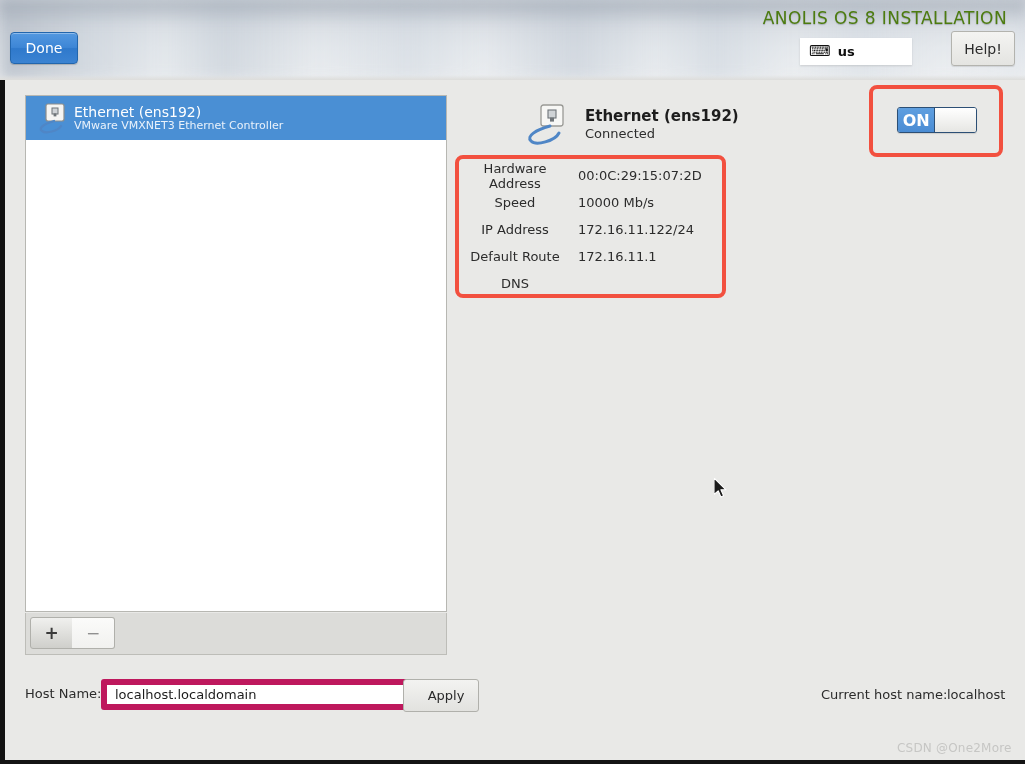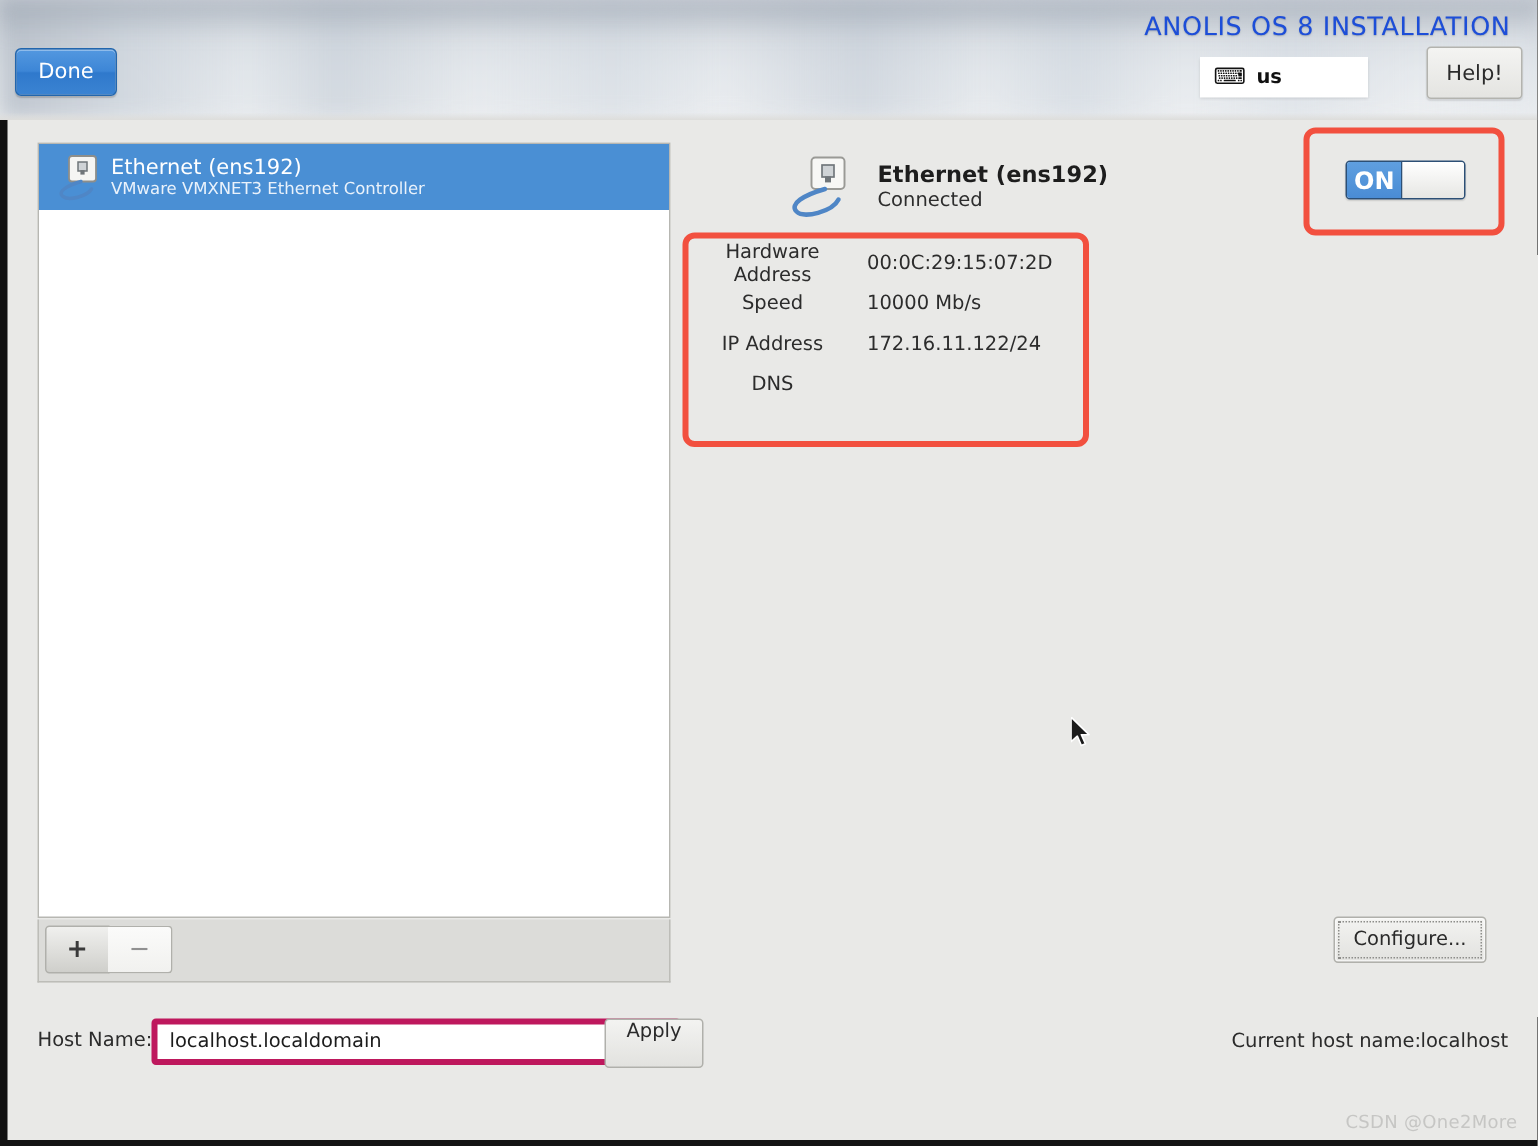--- a/index.html
+++ b/index.html
@@ -66,21 +66,21 @@
     position: absolute; left: 18px; top: 8px;
     font-size: 17px; letter-spacing: .4px;
     color: #ffffff;
     text-shadow: 0 1px 1px rgba(90,100,112,.55);
     font-weight: 400;
     white-space: nowrap;
   }
   #product-title {
     position: absolute; right: 18px; top: 8px;
     font-size: 17px; letter-spacing: .4px;
-    color: #1d4ed8;
+    color: #4d7c0f;
     text-shadow: 0 1px 1px rgba(120,130,142,.5);
     font-weight: 400;
     white-space: nowrap;
   }
   #done-button {
     position: absolute; left: 10px; top: 32px;
     width: 66px; height: 30px;
     border-radius: 4px;
     border: 1px solid #2266ad;
     background: linear-gradient(180deg,#5398e0 0%,#3d86d6 48%,#2f79cc 52%,#3b83d2 100%);
@@ -241,33 +241,34 @@
   }
 
   
   #hostname-label {
     position: absolute; left: 25px; top: 686px;
     font-size: 13px; color: #2b2b2b;
   }
   #hostname-input {
     position: absolute; left: 101px; top: 679px;
     width: 353px; height: 31px;
-    border: 4px solid #be185d; border-radius: 3px;
+    border: 6px solid #be185d; border-radius: 3px;
     background: #fff;
     font-family: inherit; font-size: 13px; color: #1c1c1c;
     padding: 0 8px; box-sizing: border-box;
   }
   #apply-button {
     position: absolute; left: 403px; top: 679px;
     width: 64px; height: 31px;
     border: 1px solid #b0b0ab; border-radius: 3px;
     background: linear-gradient(180deg,#f3f3f1 0%,#e2e2df 100%);
     font-size: 13px; color: #2a2a2a;
-    display: flex; align-items: flex-start; justify-content: center;
-    cursor: pointer;
+    display: flex; align-items: center; justify-content: center;
+    cursor: pointer;
+    padding-left: 10px;
   }
   #current-hostname-label {
     position: absolute; left: 821px; top: 687px;
     font-size: 13px; color: #2b2b2b;
   }
   #current-hostname-value {
     position: absolute; left: 947px; top: 687px;
     font-size: 13px; color: #2b2b2b;
   }
 
@@ -354,34 +355,34 @@
     </div>
     <div class="detail-row">
       <span class="detail-label">Speed</span>
       <span class="detail-value">10000 Mb/s</span>
     </div>
     <div class="detail-row">
       <span class="detail-label">IP Address</span>
       <span class="detail-value">172.16.11.122/24</span>
     </div>
     <div class="detail-row">
+      <span class="detail-label">Default Route</span>
+      <span class="detail-value">172.16.11.1</span>
+    </div>
+    <div class="detail-row">
       <span class="detail-label">DNS</span>
       <span class="detail-value"></span>
     </div>
   </div>
 
   <div id="network-toggle">
     <div class="on-part">ON</div>
     <div class="knob"></div>
   </div>
 
-  <div id="configure-button">
-    <span class="focusring"></span>
-    <span>Configure...</span>
-  </div>
 
   <div class="annot" id="annot-details"></div>
   <div class="annot" id="annot-toggle"></div>
 
   <div id="hostname-label">Host Name:</div>
   <input id="hostname-input" type="text" value="localhost.localdomain" style="">
   <div id="apply-button">
     <span>Apply</span>
   </div>
   <div id="current-hostname-label">Current host name:</div>

